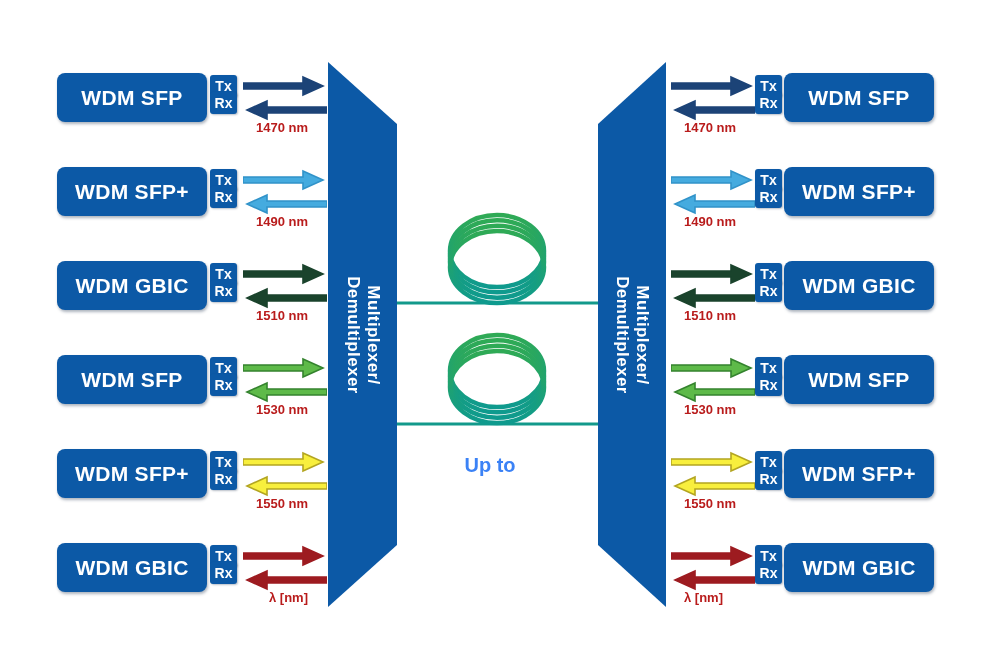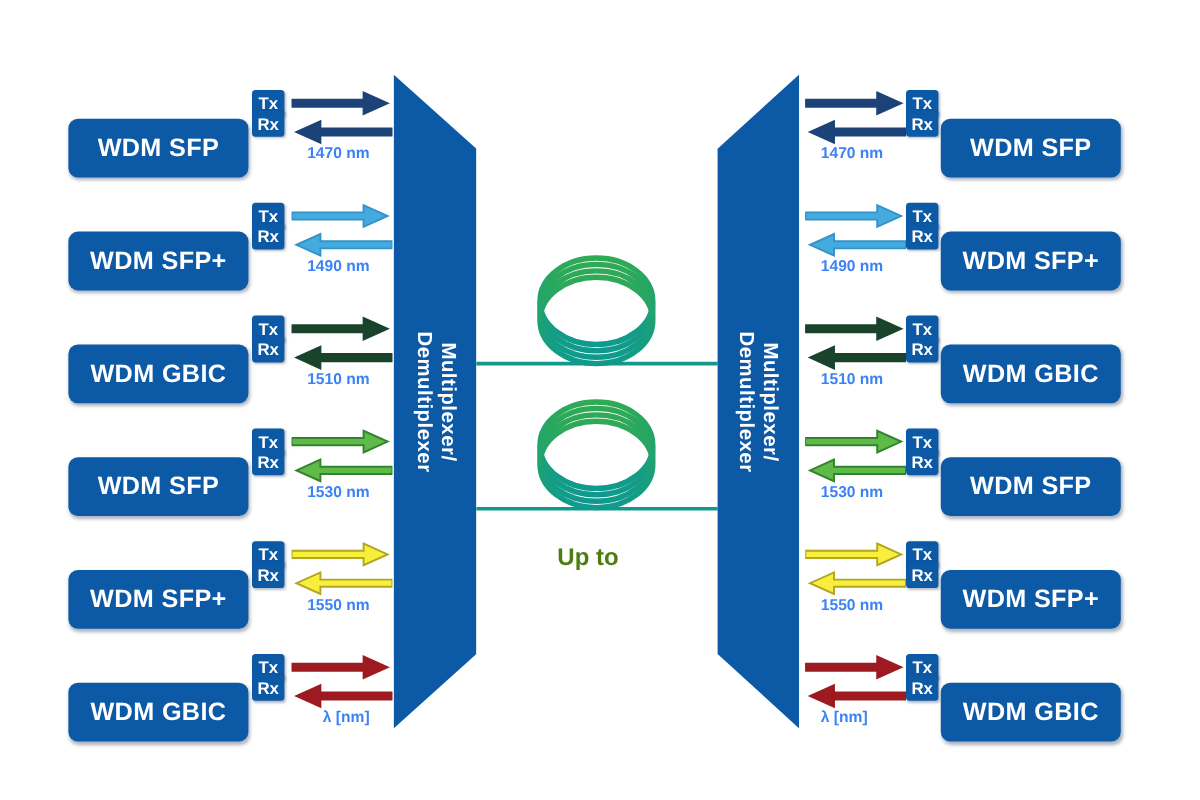--- a/index.html
+++ b/index.html
@@ -8,21 +8,20 @@
     background:#ffffff;
     font-family:"Liberation Sans",sans-serif;
   }
   
   .row-strip{position:absolute;left:0;width:1000px;height:62px;}
   .dev-box{
     position:absolute;top:0;width:150px;height:49px;
     background:var(--boxblue);border-radius:8px;
     display:flex;align-items:center;justify-content:center;
     box-shadow:1px 2px 3px rgba(20,40,70,.35);
-    margin-top:26px;
   }
   .dev-box.l{left:57px;}
   .dev-box.r{left:784px;}
   .dev-label{color:#fff;font-size:21px;font-weight:bold;letter-spacing:.3px;}
   .ports{position:absolute;top:0;width:27px;height:49px;}
   .ports.l{left:210px;}
   .ports.r{left:755px;}
   .port{
     position:absolute;left:0;width:27px;height:22px;
     background:var(--boxblue);border-radius:3px;
@@ -30,41 +29,41 @@
     color:#fff;font-size:14px;font-weight:bold;
     box-shadow:1px 1px 2px rgba(20,40,70,.3);
   }
   .port.tx{top:2px;}
   .port.rx{top:19px;}
   .arrows{position:absolute;top:0;}
   .arrows.l{left:243px;}
   .arrows.r{left:671px;}
   .wl{
     position:absolute;top:47px;width:80px;height:15px;
-    font-size:13px;font-weight:bold;color:#3b82f6;white-space:nowrap;
+    font-size:13px;font-weight:bold;color:#b91c1c;white-space:nowrap;
   }
   .wl.l{left:228px;text-align:right;}
   .wl.r{left:684px;text-align:left;}
   
   .mux{position:absolute;width:69px;height:545px;top:62px;}
   .mux.left{left:328px;}
   .mux.right{left:597px;}
   .mux svg{position:absolute;left:0;top:0;}
   .mux-text{
     position:absolute;left:50%;top:50%;
     transform:translate(-50%,-50%) rotate(90deg);
     white-space:nowrap;text-align:center;
     color:#ffffff;font-size:17px;font-weight:bold;line-height:20px;
     letter-spacing:.4px;
   }
   
   .center-svg{position:absolute;left:0;top:0;pointer-events:none;}
   .distance{
     position:absolute;left:390px;top:452px;width:200px;
-    text-align:center;color:#4d7c0f;font-size:20px;font-weight:bold;line-height:27px;
+    text-align:center;color:#3b82f6;font-size:20px;font-weight:bold;line-height:27px;
   }
 </style>
 </head>
 <body>
 
 <div class="canvas" style="--boxblue:#0c59a6;">
 
   <svg class="center-svg" width="1000" height="667" viewBox="0 0 1000 667">
     <defs>
       <linearGradient id="coilg" x1="0" y1="0" x2="0" y2="1">

